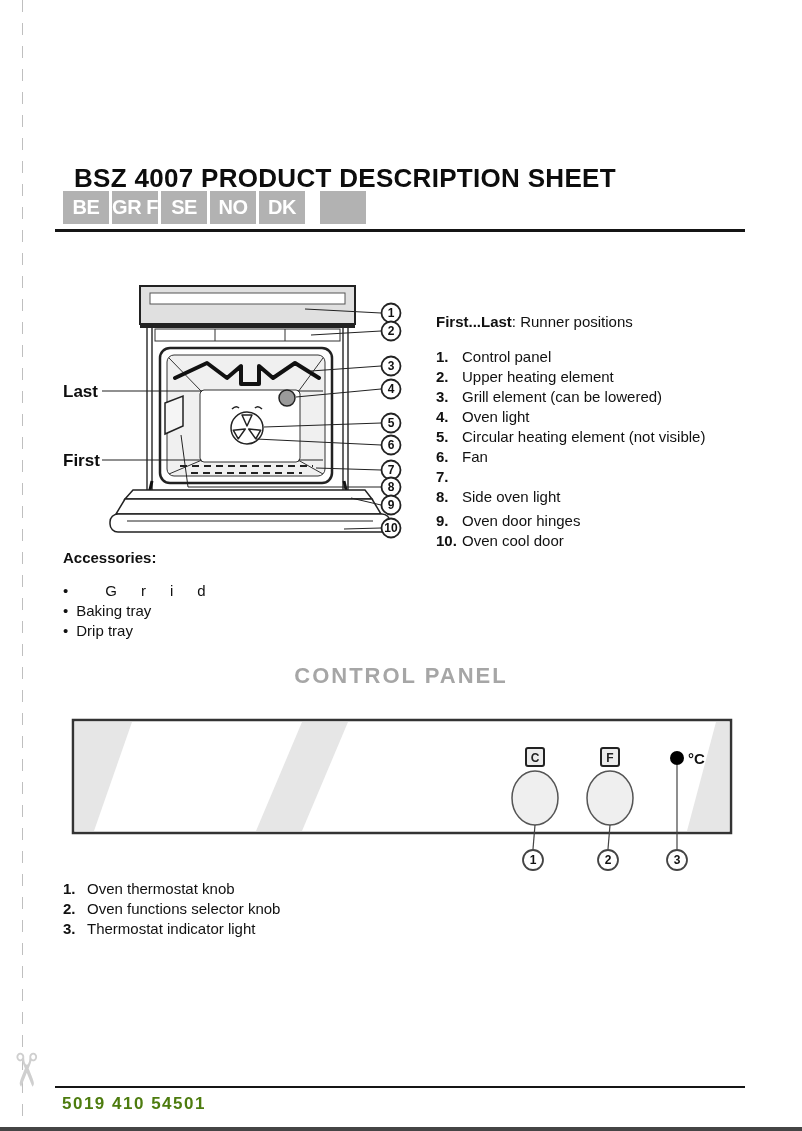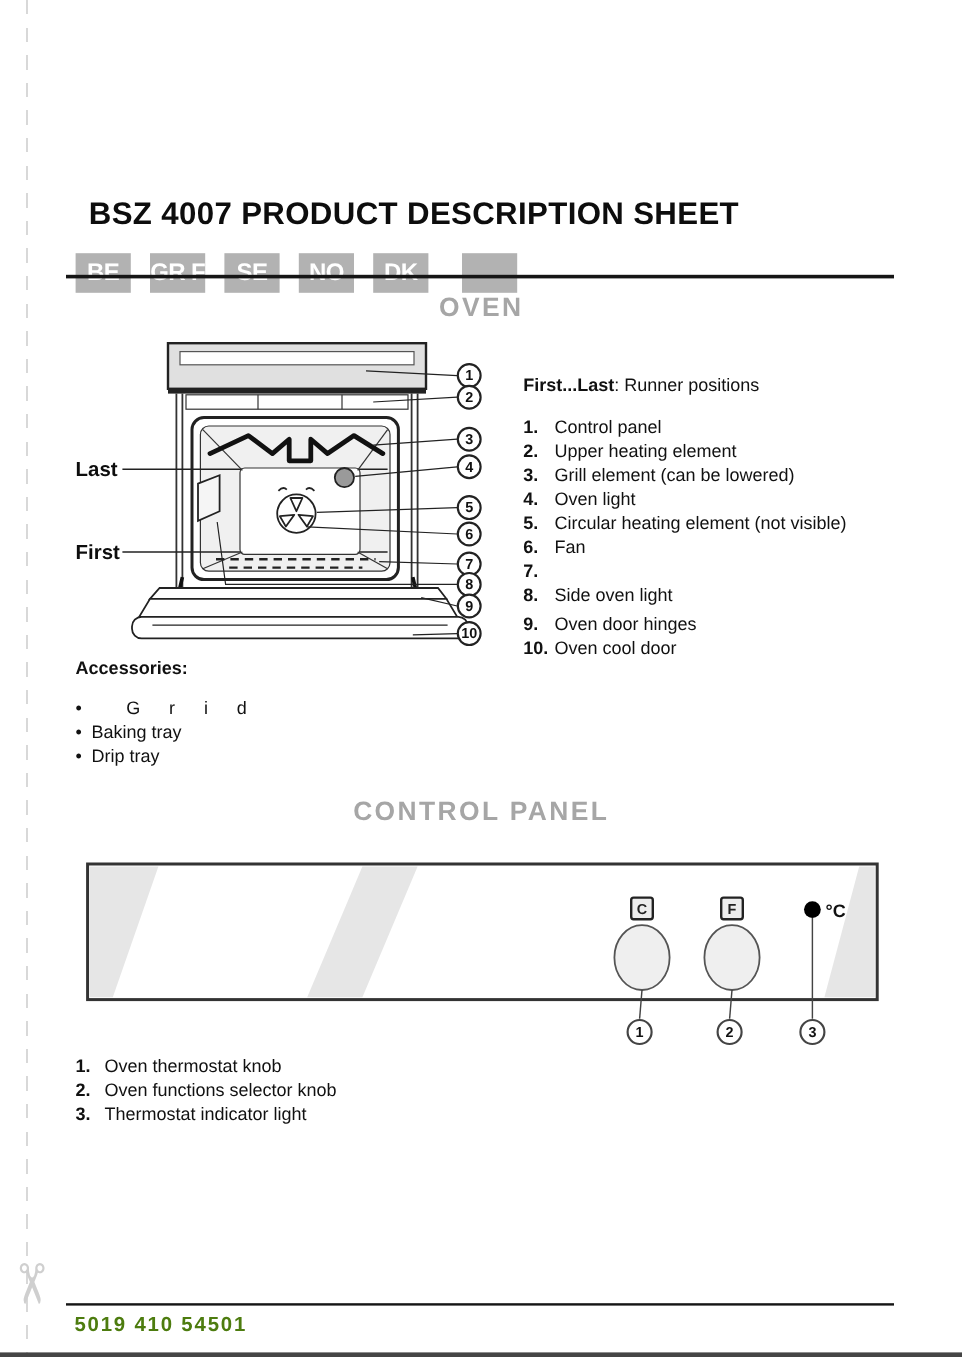--- a/index.html
+++ b/index.html
@@ -9,21 +9,21 @@
 
   .cut-line { position:absolute; left:22px; top:0; width:1px; height:1131px;
     background:repeating-linear-gradient(to bottom,#bfbfbf 0 12px, transparent 12px 23px); }
   .scissors { position:absolute; left:0px; top:1042px; width:52px; height:56px;
     color:#cfcfcf; font-size:46px; line-height:56px; text-align:center;
     transform:rotate(90deg); }
 
   .doc-title { position:absolute; left:62px; top:163px; font-size:26px; font-weight:700;
     letter-spacing:.3px; color:#0d0d0d;margin-left:12px; }
 
-  .tab-row { position:absolute; left:63px; top:211px; display:flex; gap:16px; }
+  .tab-row { position:absolute; left:63px; top:191px; display:flex; gap:3px; }
   .tab { width:46px; height:33px; background:#b2b2b2; color:#fff; font-weight:700;
     font-size:20px; display:flex; align-items:center; justify-content:center;
     letter-spacing:-.5px; white-space:nowrap; overflow:hidden; }
   .tab.empty { margin-left:12px; }
 
   .rule-top { position:absolute; left:55px; top:229px; width:690px; height:3px; background:#151515; }
 
   .section-heading { position:absolute; left:0; width:802px; text-align:center;
     font-size:22px; font-weight:700; letter-spacing:2px; color:#a6a6a6; }
   #oven-heading { top:243px; }
@@ -74,21 +74,20 @@
     <div class="tab">BE</div>
     <div class="tab">GR F</div>
     <div class="tab">SE</div>
     <div class="tab">NO</div>
     <div class="tab">DK</div>
     <div class="tab empty"></div>
   </div>
 
   <div class="rule-top"></div>
 
-  <div class="section-heading" id="oven-heading">OVEN</div>
 
   <svg class="oven-svg" width="360" height="270" viewBox="0 0 360 270">
 
     <g>
       <rect x="85" y="8" width="215" height="38" fill="#e0e0e0" stroke="#222" stroke-width="2"></rect>
       <rect x="95" y="15" width="195" height="11" fill="#fff" stroke="#555" stroke-width="1"></rect>
       <rect x="85" y="46" width="215" height="4" fill="#222"></rect>
     </g>
 
     <g stroke="#333" stroke-width="1.5">

